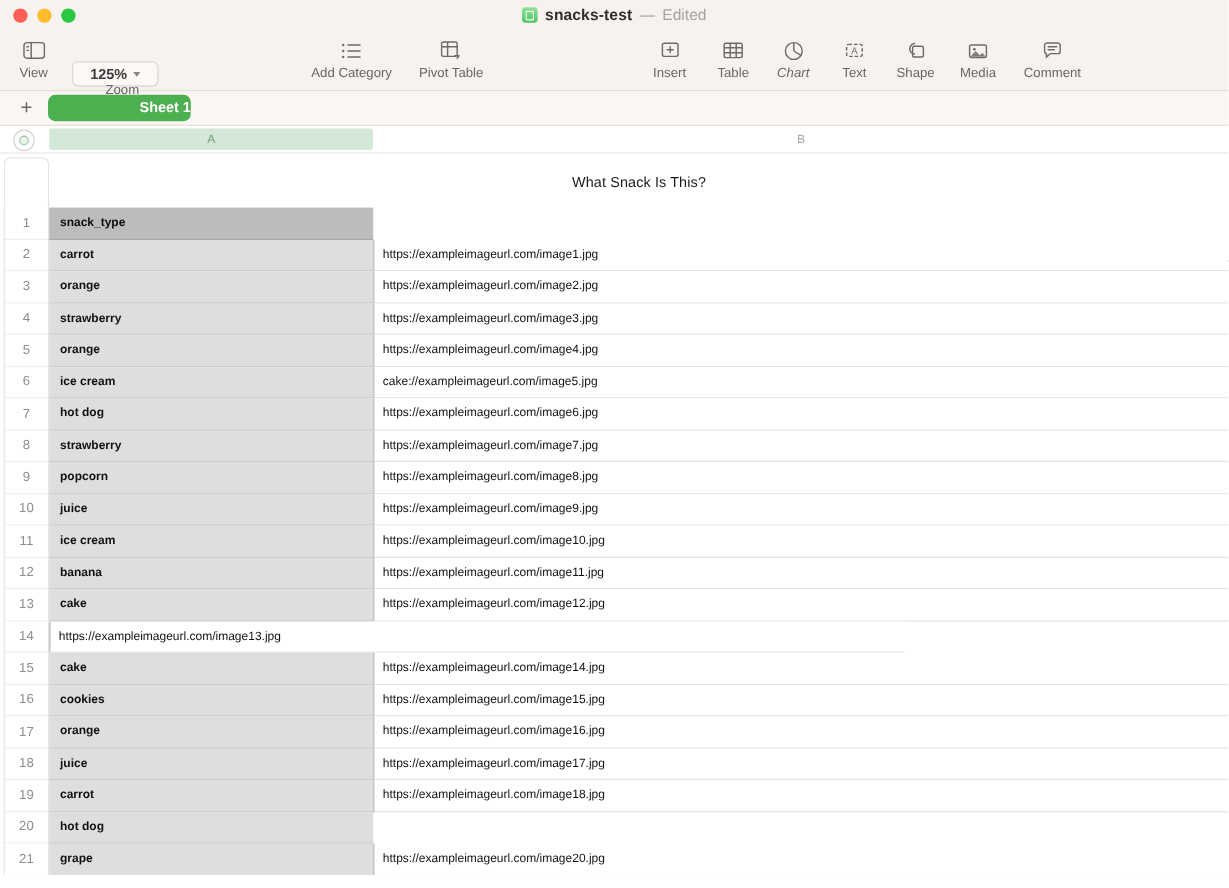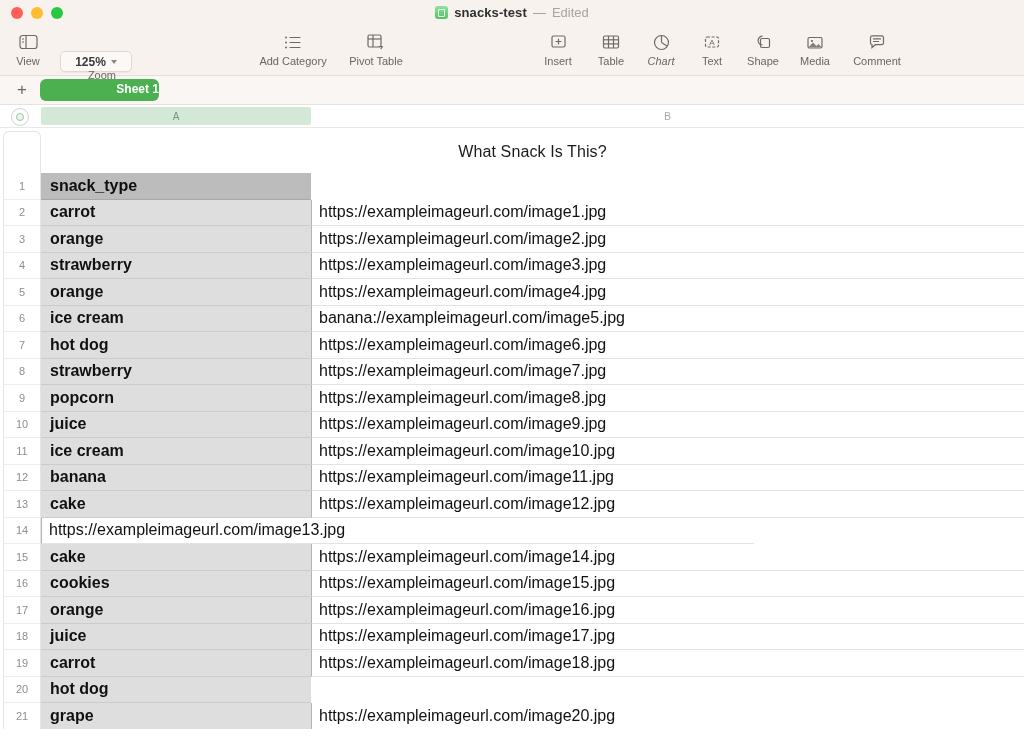--- a/index.html
+++ b/index.html
@@ -276,35 +276,35 @@
   }
   .title-row {
     height: 42px;
     background: #ffffff;
     display: flex;
     align-items: center;
     justify-content: center;
     box-sizing: border-box;
   }
   .sheet-title {
-    font-size: 16px;
+    font-size: 12px;
     color: #1b1b1b;
     letter-spacing: .1px;
   }
 
   .row {
     display: flex;
     height: 26.5px;
     box-sizing: border-box;
   }
   .cell {
     box-sizing: border-box;
     display: flex;
     align-items: center;
-    font-size: 16px;
+    font-size: 10px;
     color: #111111;
     overflow: hidden;
     white-space: nowrap;
   }
   .cell-a {
     width: 270px;
     padding-left: 9px;
     background: #dedede;
     border-bottom: 1px solid #cccccc;
     font-weight: bold;
@@ -541,21 +541,21 @@
             <div class="row">
               <div class="cell cell-a">strawberry</div>
               <div class="cell cell-b">https://exampleimageurl.com/image3.jpg</div>
             </div>
             <div class="row">
               <div class="cell cell-a">orange</div>
               <div class="cell cell-b">https://exampleimageurl.com/image4.jpg</div>
             </div>
             <div class="row">
               <div class="cell cell-a">ice cream</div>
-              <div class="cell cell-b">banana://exampleimageurl.com/image5.jpg</div>
+              <div class="cell cell-b">cake://exampleimageurl.com/image5.jpg</div>
             </div>
             <div class="row">
               <div class="cell cell-a">hot dog</div>
               <div class="cell cell-b">https://exampleimageurl.com/image6.jpg</div>
             </div>
             <div class="row">
               <div class="cell cell-a">strawberry</div>
               <div class="cell cell-b">https://exampleimageurl.com/image7.jpg</div>
             </div>
             <div class="row">

